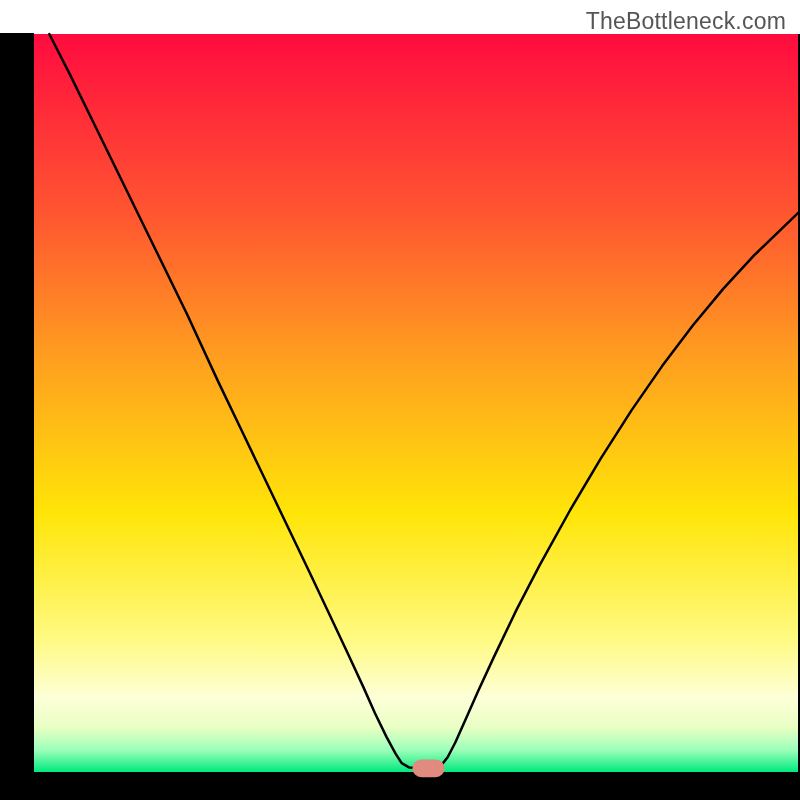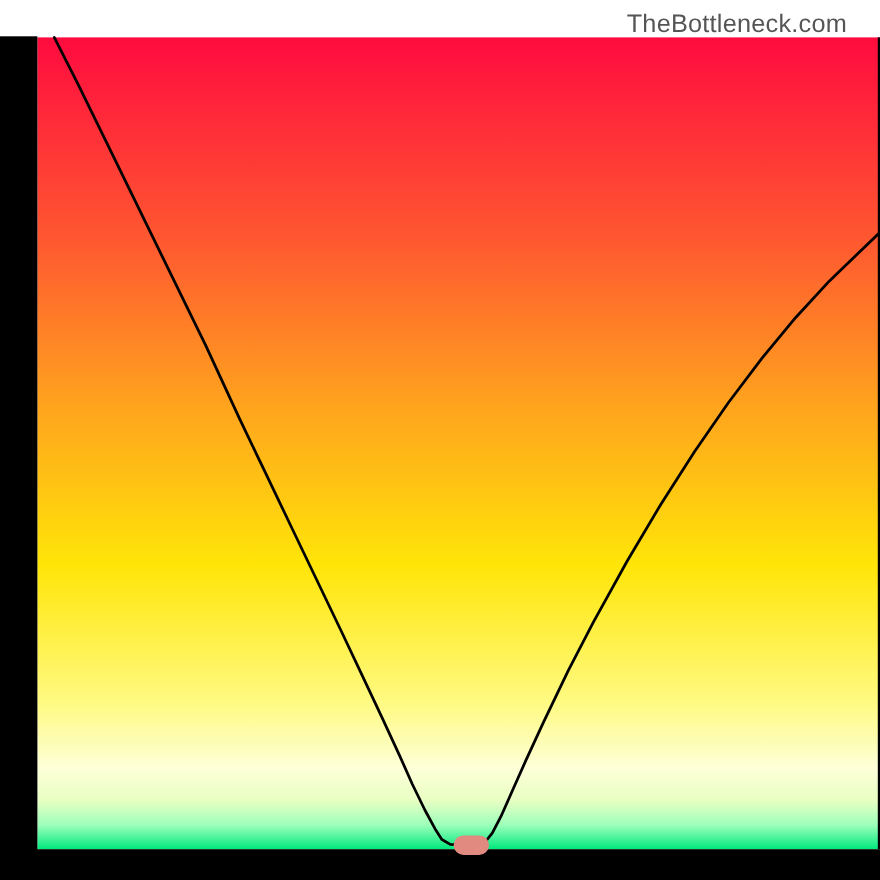--- a/index.html
+++ b/index.html
@@ -15,21 +15,21 @@
   .chart-wrap {
     position: absolute;
     top: 0;
     left: 0;
     width: 800px;
     height: 800px;
   }
   .attribution {
     position: absolute;
     top: 8px;
-    right: 30px;
+    right: 14px;
     font-size: 23px;
     font-weight: 400;
     color: #555;
     font-family: Arial, sans-serif;
     letter-spacing: 0.2px;
   }
 </style>
 </head>
 <body>
 

